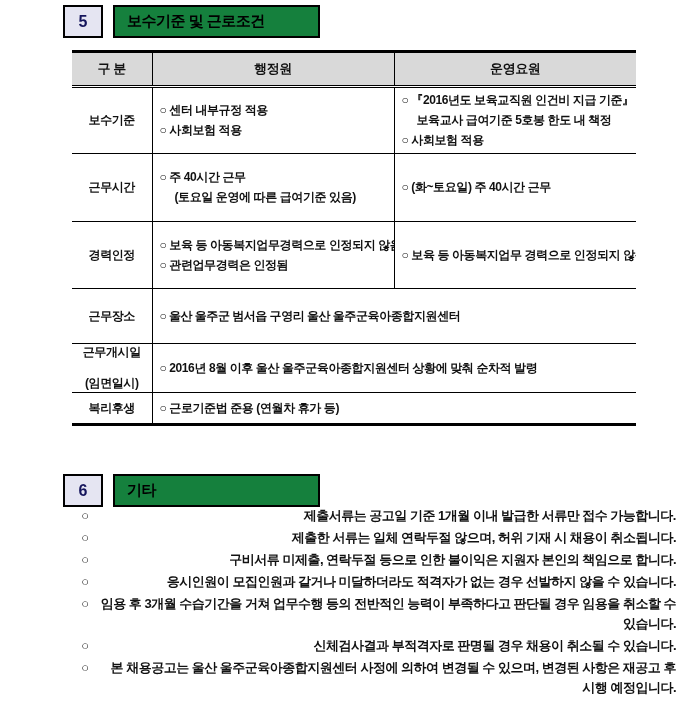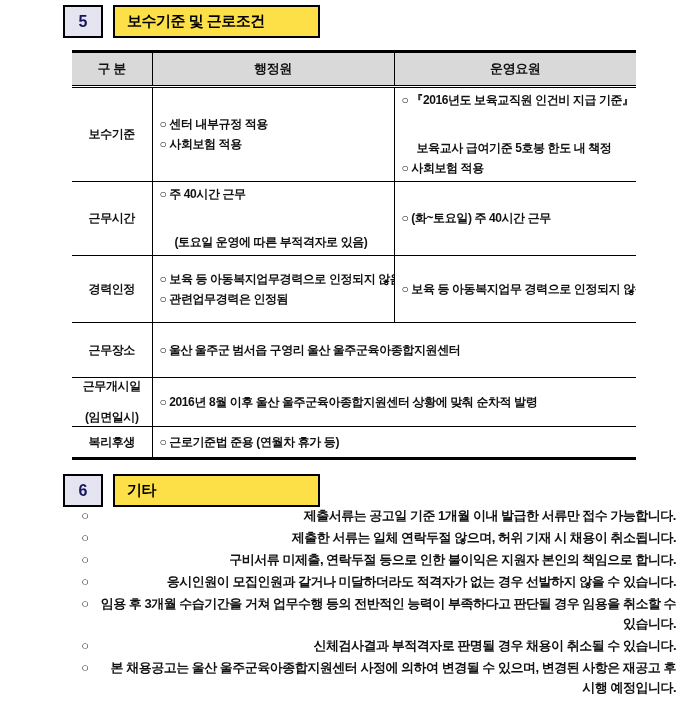--- a/index.html
+++ b/index.html
@@ -12,21 +12,21 @@
   .page { position:relative; width:681px; height:701px; background:#fff; }
 
   
   .sec-header { position:absolute; display:flex; align-items:center; }
   .sec-num {
     width:40px; height:33px; background:#e5e5f2; border:2px solid #000;
     display:flex; align-items:center; justify-content:center;
     font-size:16px; font-weight:700; color:#15155c;
   }
   .sec-title {
-    margin-left:10px; width:207px; height:33px; background:#fde047; border:2px solid #000;
+    margin-left:10px; width:207px; height:33px; background:#15803d; border:2px solid #000;
     display:flex; align-items:center; padding-left:12px;
     font-size:15px; font-weight:700; letter-spacing:-0.5px; color:#000;
   }
 
   
   table.info {
     position:absolute; left:72px; top:50px; width:564px;
     border-collapse:collapse; table-layout:fixed;
     border-top:3px solid #000; border-bottom:3px solid #000;
   }
@@ -38,21 +38,21 @@
   table.info th:first-child, table.info td:first-child { border-left:0; }
   table.info th:last-child,  table.info td:last-child  { border-right:0; }
   table.info thead th {
     height:35px; background:#d9d9d9; text-align:center;
     font-size:13px; font-weight:700; border-bottom:3px double #000;
   }
   td.lbl { text-align:center; font-weight:700; font-size:13px; }
   td.val { padding:4px 4px 4px 7px; }
   .cell-lines { display:flex; flex-direction:column; gap:3px; }
   .cell-line { white-space:nowrap; }
-  .cell-line.cont { padding-left:15px;margin-top:28px; }
+  .cell-line.cont { padding-left:15px; }
 
   
   .notes { position:absolute; left:78px; top:506px; width:598px; }
   .note-item {
     display:flex; align-items:flex-start;
     font-size:13px; font-weight:600; letter-spacing:-0.5px;
     line-height:20px; margin-bottom:2px; word-break:keep-all;
   }
   .note-marker { width:14px; flex:0 0 14px; margin-right:8px; text-align:center; }
   .note-text { flex:1;text-align:right; }
@@ -95,21 +95,21 @@
             <span class="cell-line cont">보육교사 급여기준 5호봉 한도 내 책정</span>
             <span class="cell-line">○ 사회보험 적용</span>
           </div>
         </td>
       </tr>
       <tr style="height:68px;">
         <td class="lbl">근무시간</td>
         <td class="val">
           <div class="cell-lines">
             <span class="cell-line">○ 주 40시간 근무</span>
-            <span class="cell-line cont">(토요일 운영에 따른 부적격자로 있음)</span>
+            <span class="cell-line cont">(토요일 운영에 따른 급여기준 있음)</span>
           </div>
         </td>
         <td class="val">
           <div class="cell-lines">
             <span class="cell-line">○ (화~토요일) 주 40시간 근무</span>
           </div>
         </td>
       </tr>
       <tr style="height:67px;">
         <td class="lbl">경력인정</td>

